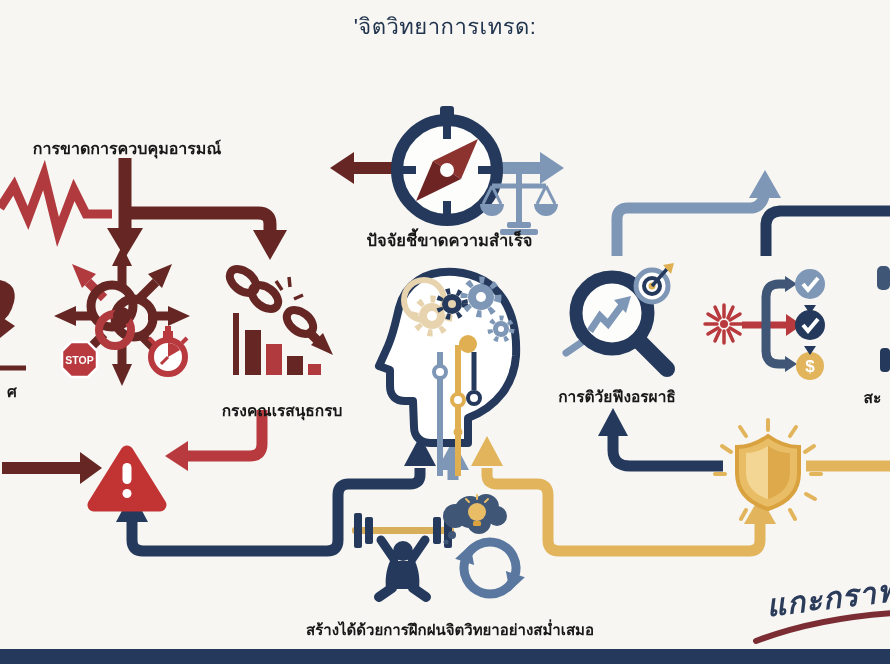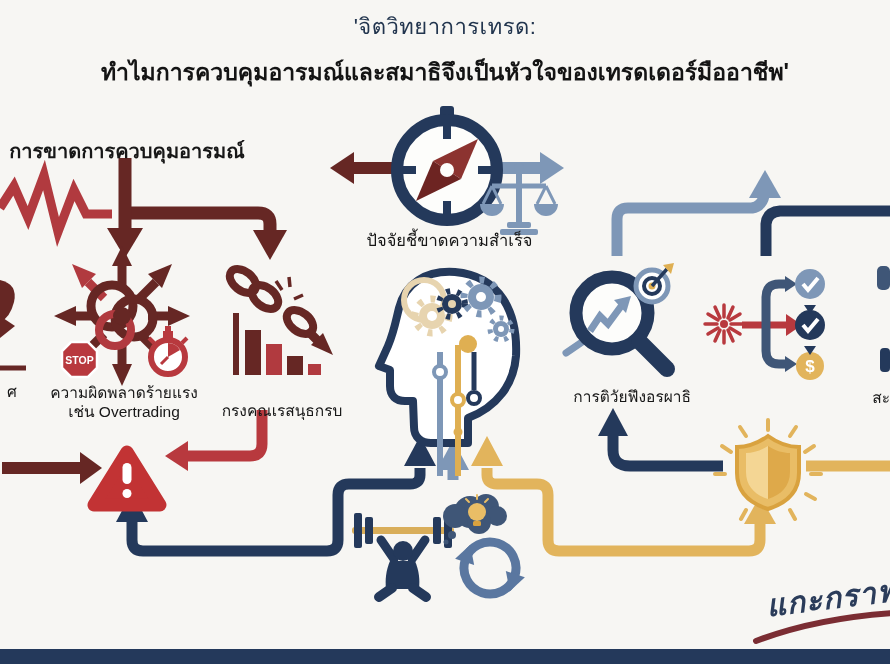--- a/index.html
+++ b/index.html
@@ -4,22 +4,22 @@
 <style>
   html,body{margin:0;padding:0;}
   #stage{
     position:relative;width:890px;height:664px;overflow:hidden;
     background:#f7f6f3;
     font-family:"Liberation Sans","DejaVu Sans",sans-serif;
   }
   .lbl{position:absolute;text-align:center;color:#171717;font-weight:700;line-height:1.22;}
   .title1{font-size:22px;font-weight:400;color:#22354e;letter-spacing:.5px;}
   .title2{font-size:23px;font-weight:800;color:#141414;}
-  .hdr{font-size:20px;font-weight:800;}
-  .iconlbl{font-size:15.5px;font-weight:400;}
+  .hdr{font-size:16px;font-weight:800;}
+  .iconlbl{font-size:15.5px;font-weight:700;}
   .big{font-size:21px;font-weight:800;}
   .sub{font-size:15px;font-weight:700;}
   .sig{font-size:30px;font-weight:700;font-style:italic;color:#2b3c5a;transform:rotate(-7deg);letter-spacing:1px;}
   svg{position:absolute;left:0;top:0;}
 </style>
 </head>
 <body>
 
 <div id="stage">
 
@@ -301,31 +301,27 @@
     <g>
       <rect x="877" y="266" width="13" height="24" rx="5" fill="#3f5677"></rect>
       <rect x="880" y="348" width="10" height="24" rx="4" fill="#24395b"></rect>
     </g>
 
     <path d="M756,641 C800,624 850,616 892,613" fill="none" stroke="#7b2d33" stroke-width="6" stroke-linecap="round"></path>
     <rect x="0" y="649" width="890" height="15" fill="#24395b"></rect>
   </svg>
 
   <div class="lbl title1" style="left:0;top:14px;width:890px;">'จิตวิทยาการเทรด:</div>
-  <div class="lbl title2" style="left:0;top:58px;width:890px;">ทำไมการควบคุมอารมณ์และสมาธิจึงเป็นหัวใจของเทรดเดอร์มืออาชีพ'</div>
 
   <div class="lbl hdr" style="left:2px;top:139px;width:250px;">การขาดการควบคุมอารมณ์</div>
 
   <div class="lbl iconlbl" style="left:347px;top:230px;width:205px;font-size:16.5px;">ปัจจัยชี้ขาดความสำเร็จ</div>
 
   <div class="lbl iconlbl" style="left:0;top:383px;width:24px;">ศ</div>
-  <div class="lbl iconlbl" style="left:35px;top:384px;width:178px;">
-    <span>ความผิดพลาดร้ายแรง</span><br>
-    <span>เช่น Overtrading</span>
-  </div>
   <div class="lbl iconlbl" style="left:208px;top:385px;width:148px;margin-top:17px;">กรงคณเรสนุธกรบ</div>
 
-  <div class="lbl iconlbl" style="left:543px;top:388px;width:148px;text-align:right;">การติวัยฟึงอรผาธิ</div>
-  <div class="lbl iconlbl" style="left:855px;top:389px;width:35px;text-align:right;">สะ</div>
-
+  <div class="lbl iconlbl" style="left:543px;top:388px;width:148px;">การติวัยฟึงอรผาธิ</div>
+  <div class="lbl iconlbl" style="left:855px;top:389px;width:35px;text-align:center;">สะ</div>
+
+  <div class="lbl sub" style="left:245px;top:621px;width:410px;">สร้างได้ด้วยการฝึกฝนจิตวิทยาอย่างสม่ำเสมอ</div>
 
   <div class="lbl sig" style="left:766px;top:580px;width:140px;text-align:left;">แกะกราฟ</div>
 </div>
 
 </body></html>

